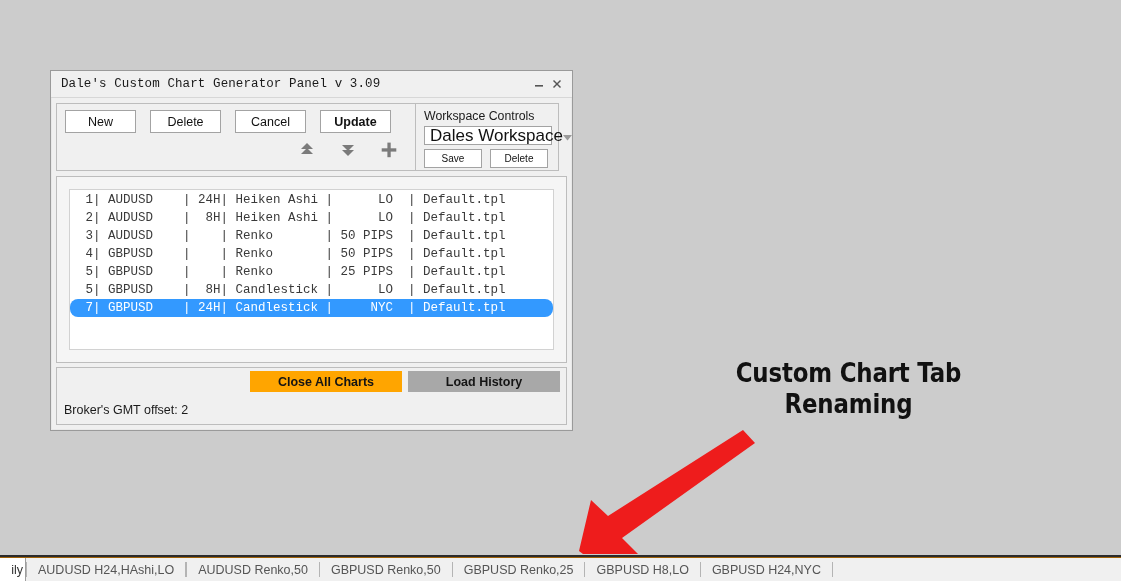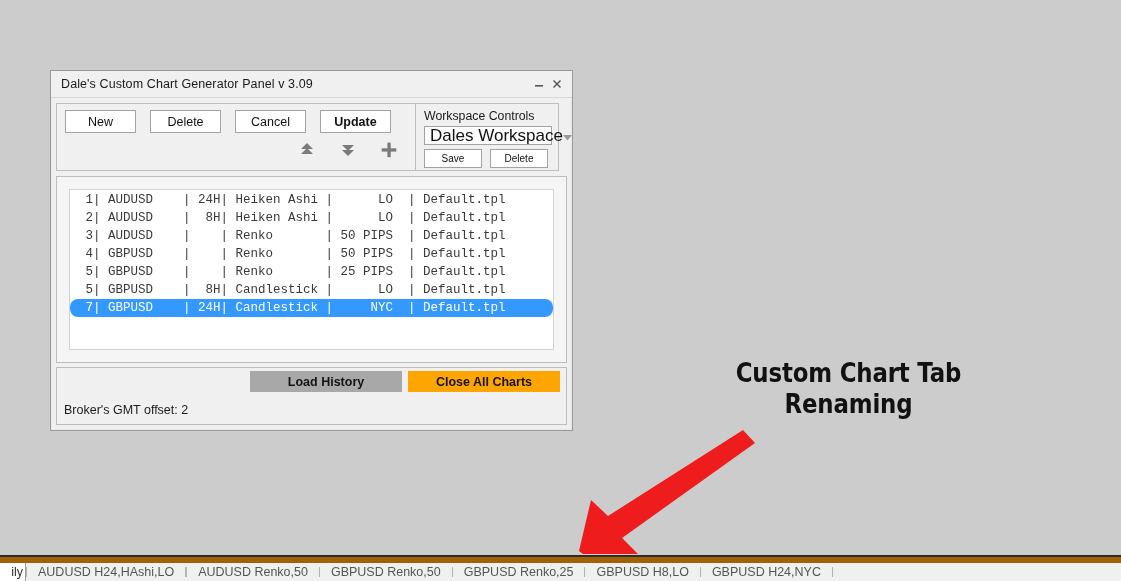--- a/index.html
+++ b/index.html
@@ -21,20 +21,21 @@
     border:1px solid #9a9a9a;
     box-shadow:0 0 0 1px #e8e8e8 inset;
     display:flex; flex-direction:column;
   }
   #titlebar {
     height:27px; flex:0 0 27px;
     background:#f0f0f0;
     display:flex; align-items:center;
     padding:0 6px 0 10px;
     border-bottom:1px solid #d7d7d7;
+    font-family:Liberation Mono, monospace;
   }
   #title-text {
     font-size:12.5px; color:#1a1a1a; flex:1;
     white-space:nowrap; letter-spacing:.1px;
   }
   .win-btn {
     width:18px; height:20px; display:flex;
     align-items:center; justify-content:center;
     color:#555; font-size:14px; cursor:default;
   }
@@ -166,21 +167,21 @@
   
   #tabbar-sep {
     position:absolute; left:0; top:555px;
     width:1121px; height:2px; background:#2b2b2b;
   }
   #tabbar {
     position:absolute; left:0; top:557px;
     width:1121px; height:24px;
     background:#f0f0f0;
     display:flex; align-items:stretch;
-    border-top:6px solid #a16207;
+    border-top:1px solid #a16207;
   }
   #active-tab {
     width:26px; background:#ffffff;
     border-right:1px solid #9d9d9d;
     display:flex; align-items:center; justify-content:flex-end;
     padding-right:2px;
     font-size:12.5px; color:#333; overflow:hidden;
     white-space:nowrap;
     cursor:default;
   }
@@ -271,22 +272,22 @@
         <div class="row"> 3| AUDUSD    |    | Renko       | 50 PIPS  | Default.tpl</div>
         <div class="row"> 4| GBPUSD    |    | Renko       | 50 PIPS  | Default.tpl</div>
         <div class="row"> 5| GBPUSD    |    | Renko       | 25 PIPS  | Default.tpl</div>
         <div class="row"> 5| GBPUSD    |  8H| Candlestick |      LO  | Default.tpl</div>
         <div class="row sel"> 7| GBPUSD    | 24H| Candlestick |     NYC  | Default.tpl</div>
       </div>
   </div>
 
   <div id="bottom">
     <div id="bottom-btns">
+      <div id="close-all">Close All Charts</div>
       <div id="load-history">Load History</div>
-      <div id="close-all">Close All Charts</div>
     </div>
     <div id="gmt">Broker's GMT offset: 2</div>
   </div>
 </div>
 
 <div id="annotation">
   <div>Custom Chart Tab</div>
   <div>Renaming</div>
 </div>
 

